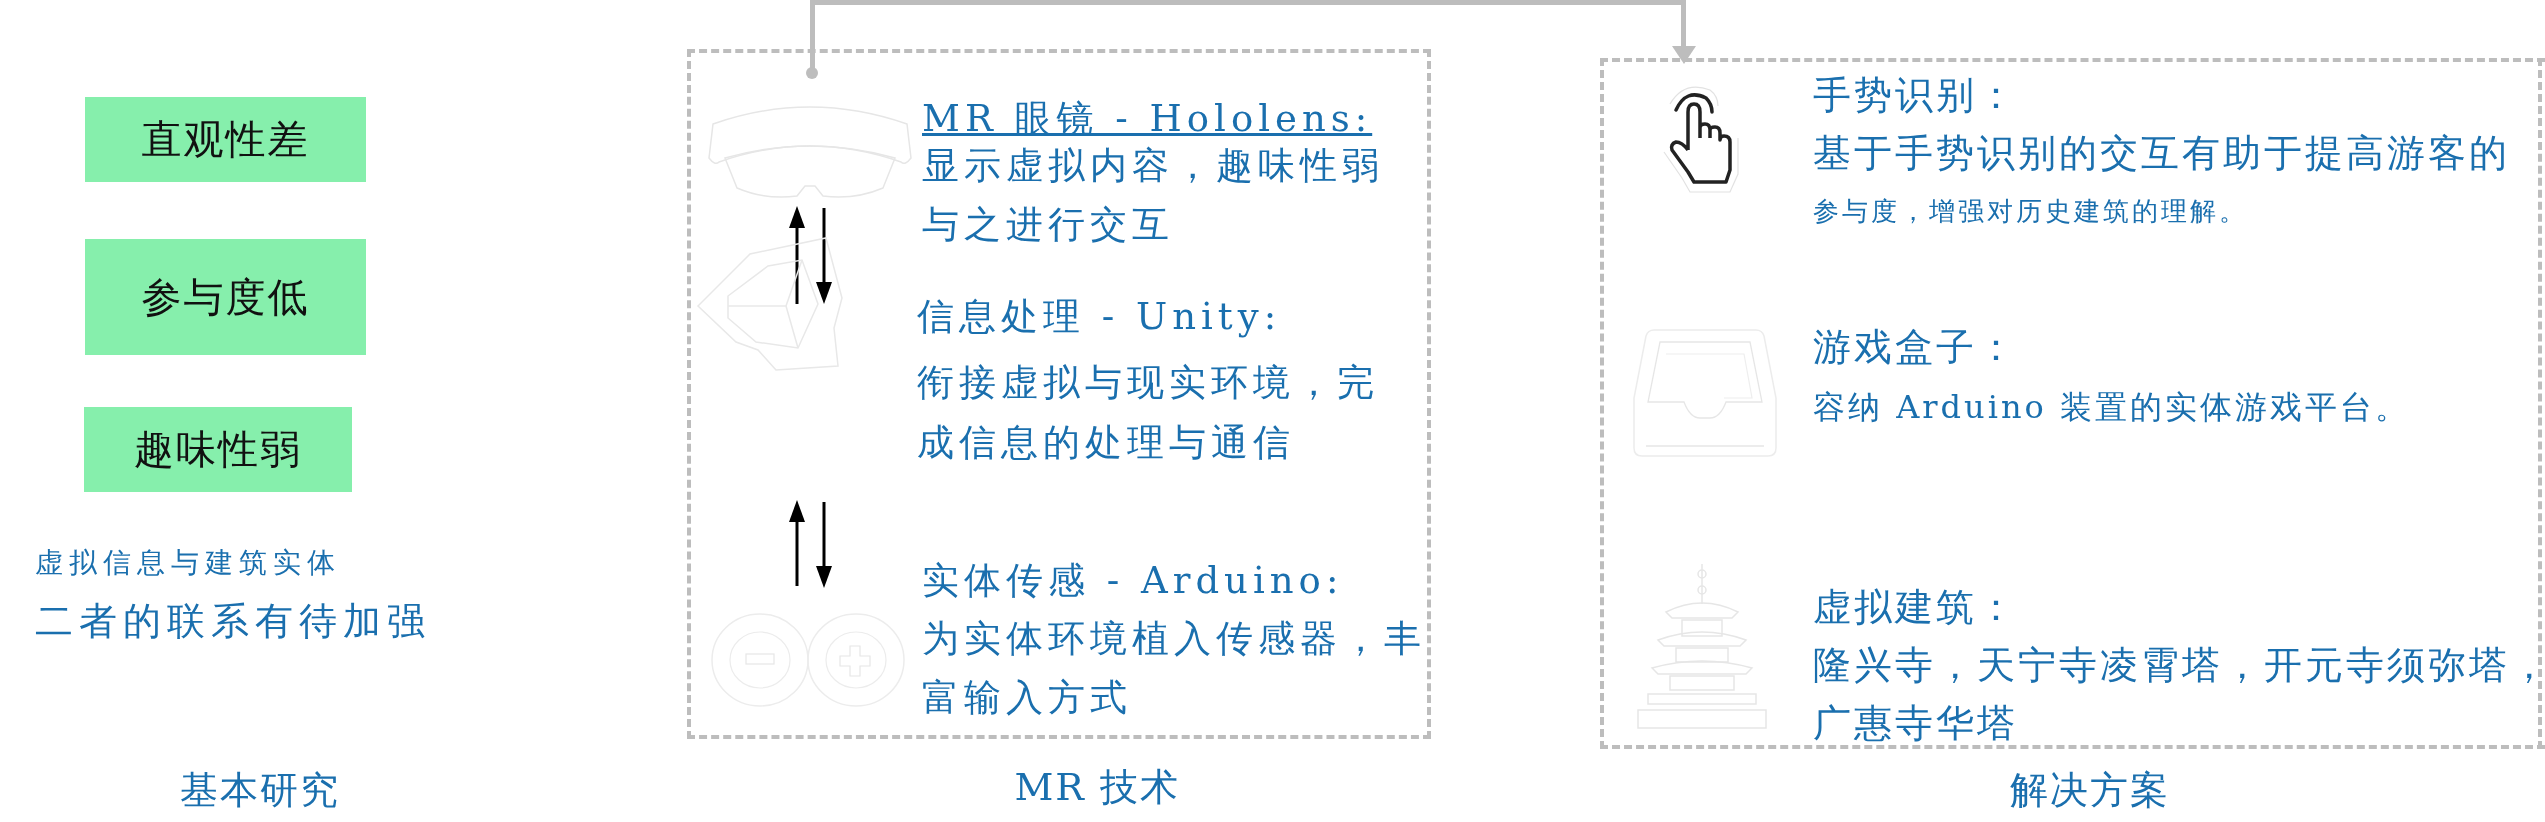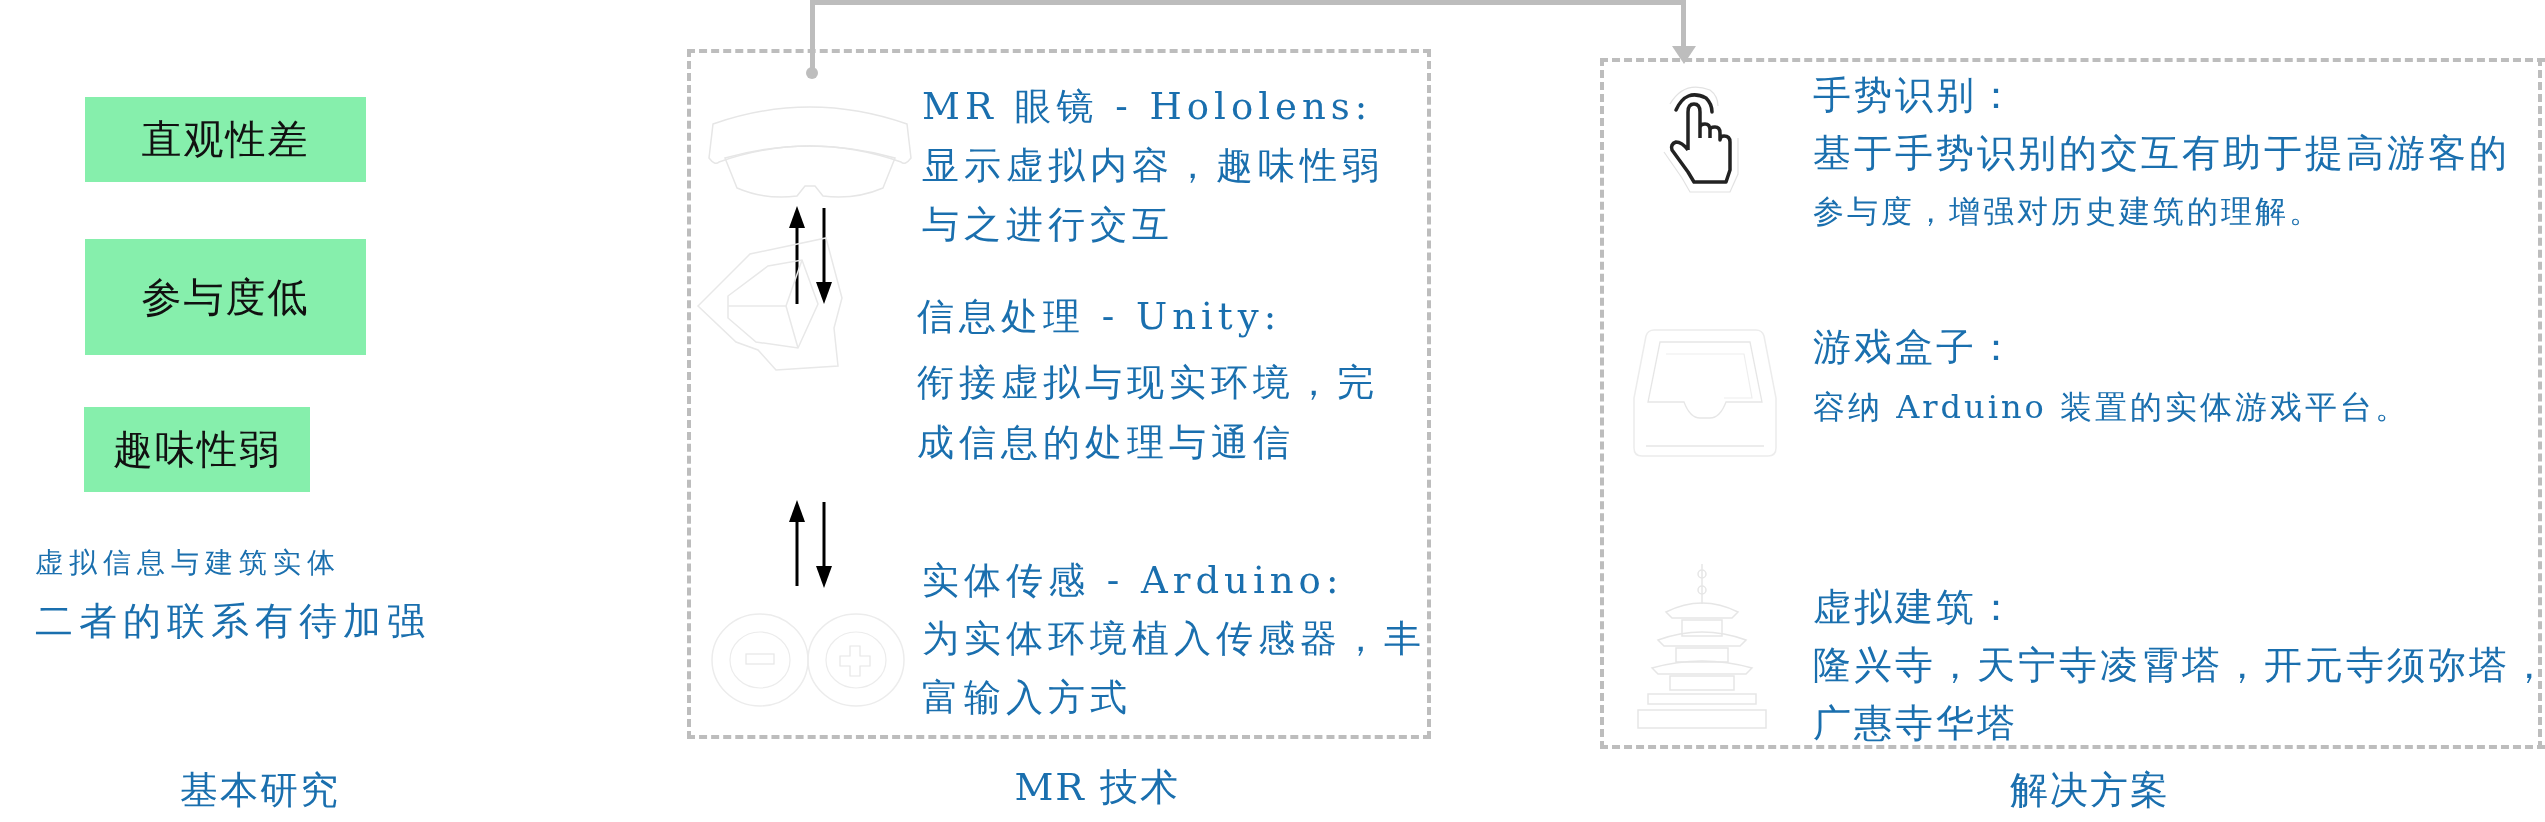--- a/index.html
+++ b/index.html
@@ -17,21 +17,21 @@
 </style>
 </head>
 <body>
 
 <div class="gray-box" style="left:85px;top:97px;width:281px;height:85px;">
   <span>直观性差</span>
 </div>
 <div class="gray-box" style="left:85px;top:239px;width:281px;height:116px;justify-content:center;">
   <span>参与度低</span>
 </div>
-<div class="gray-box" style="left:84px;top:407px;width:226px;height:85px;">
+<div class="gray-box" style="left:84px;top:407px;width:268px;height:85px;">
   <span>趣味性弱</span>
 </div>
 
 <div class="txt blue" style="left:35px;top:534px;font-size:28px;letter-spacing:6px;">虚拟信息与建筑实体</div>
 <div class="txt blue" style="left:35px;top:592px;font-size:38px;letter-spacing:6px;">二者的联系有待加强</div>
 
 <div class="caption blue" style="left:130px;top:765px;width:210px;">基本研究</div>
 
 <div class="conn" style="left:810px;top:0;width:5px;height:72px;"></div>
 <div class="abs" style="left:806px;top:67px;width:12px;height:12px;border-radius:50%;background:#bdbdbd;"></div>
@@ -72,21 +72,21 @@
 
 <svg style="left:710px;top:610px;" width="200" height="100" viewBox="0 0 200 100">
   <ellipse cx="50" cy="50" rx="48" ry="46" fill="none" stroke="#ececec" stroke-width="1.5"></ellipse>
   <ellipse cx="146" cy="50" rx="48" ry="46" fill="none" stroke="#ececec" stroke-width="1.5"></ellipse>
   <ellipse cx="50" cy="50" rx="30" ry="28" fill="none" stroke="#ececec" stroke-width="1.2"></ellipse>
   <ellipse cx="146" cy="50" rx="30" ry="28" fill="none" stroke="#ececec" stroke-width="1.2"></ellipse>
   <rect x="36" y="44" width="28" height="10" fill="none" stroke="#e6e6e6" stroke-width="1.2"></rect>
   <path d="M140,36 h10 v10 h10 v10 h-10 v10 h-10 v-10 h-10 v-10 h10 z" fill="none" stroke="#e6e6e6" stroke-width="1.2"></path>
 </svg>
 
-<div class="txt blue" style="left:922px;top:78px;">MR 眼镜 - Hololens:</div>
+<div class="txt blue" style="left:922px;top:90px;text-decoration:underline;">MR 眼镜 - Hololens:</div>
 <div class="txt blue" style="left:922px;top:137px;">显示虚拟内容，趣味性弱</div>
 <div class="txt blue" style="left:922px;top:196px;">与之进行交互</div>
 
 <div class="txt blue" style="left:917px;top:288px;">信息处理 - Unity:</div>
 <div class="txt blue" style="left:917px;top:354px;">衔接虚拟与现实环境，完</div>
 <div class="txt blue" style="left:917px;top:414px;">成信息的处理与通信</div>
 
 <div class="txt blue" style="left:922px;top:552px;">实体传感 - Arduino:</div>
 <div class="txt blue" style="left:922px;top:610px;">为实体环境植入传感器，丰</div>
 <div class="txt blue" style="left:922px;top:669px;">富输入方式</div>
@@ -121,21 +121,21 @@
     <rect x="40" y="84" width="52" height="14"></rect>
     <path d="M16,104 Q66,90 116,104 L110,110 L22,110 Z"></path>
     <rect x="34" y="112" width="64" height="14"></rect>
     <rect x="12" y="130" width="108" height="10"></rect>
     <rect x="2" y="146" width="128" height="18"></rect>
   </g>
 </svg>
 
 <div class="txt blue" style="left:1813px;top:66px;font-size:38px;letter-spacing:3px;">手势识别：</div>
 <div class="txt blue" style="left:1813px;top:124px;font-size:38px;letter-spacing:3px;">基于手势识别的交互有助于提高游客的</div>
-<div class="txt blue" style="left:1813px;top:182px;font-size:31px;letter-spacing:3px;">参与度，增强对历史建筑的理解。</div>
+<div class="txt blue" style="left:1813px;top:182px;font-size:26px;letter-spacing:3px;">参与度，增强对历史建筑的理解。</div>
 
 <div class="txt blue" style="left:1813px;top:318px;font-size:38px;letter-spacing:3px;">游戏盒子：</div>
 <div class="txt blue" style="left:1813px;top:378px;font-size:32px;letter-spacing:3px;">容纳 Arduino 装置的实体游戏平台。</div>
 
 <div class="txt blue" style="left:1813px;top:578px;font-size:38px;letter-spacing:3px;">虚拟建筑：</div>
 <div class="txt blue" style="left:1813px;top:636px;font-size:38px;letter-spacing:3px;">隆兴寺，天宁寺凌霄塔，开元寺须弥塔，</div>
 <div class="txt blue" style="left:1813px;top:694px;font-size:38px;letter-spacing:3px;">广惠寺华塔</div>
 
 <div class="caption blue" style="left:1970px;top:765px;width:200px;">解决方案</div>
 

